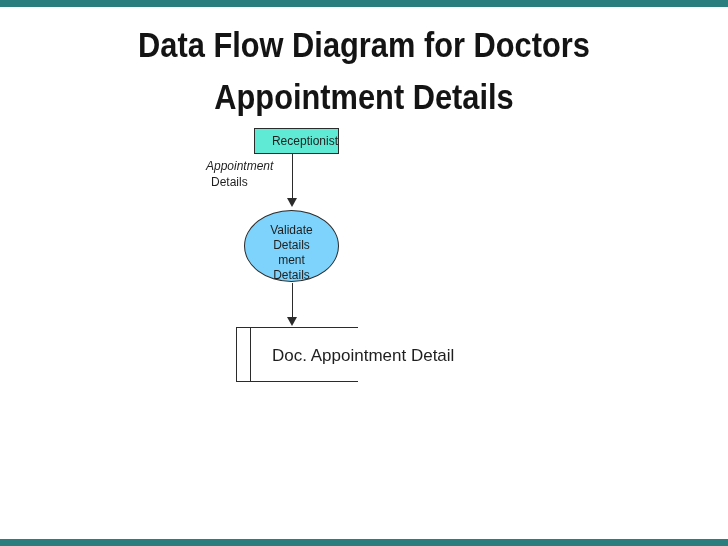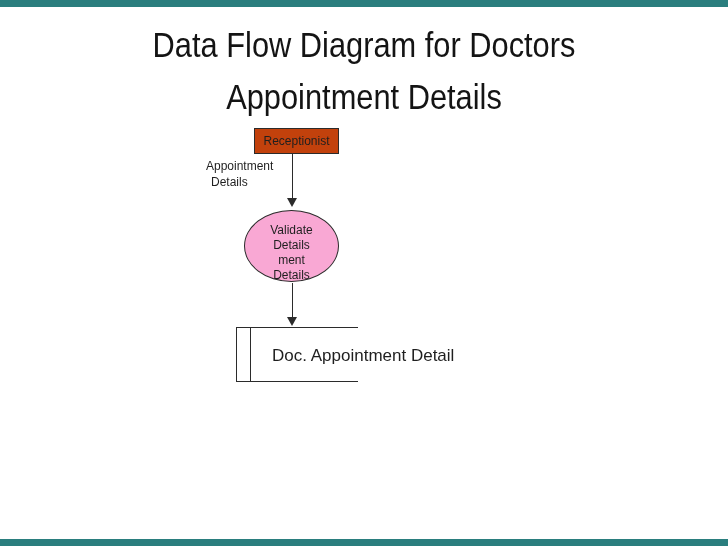--- a/index.html
+++ b/index.html
@@ -25,53 +25,53 @@
   }
   .accent-bar.top { top: 0; }
   .accent-bar.bottom { bottom: 0; }
 
   .title {
     position: absolute;
     top: 19px;
     left: 0;
     width: 728px;
     text-align: center;
-    font-weight: 400;
+    font-weight: 700;
     font-size: 35px;
     line-height: 52px;
     color: #141414;
   }
   .title .tline {
     transform: scaleX(0.88);
     transform-origin: 50% 50%;
     white-space: nowrap;
   }
 
   .entity-box {
     position: absolute;
     left: 254px;
     top: 128px;
     width: 85px;
     height: 26px;
     border: 1px solid #2b2b2b;
     box-sizing: border-box;
     display: flex;
     align-items: center;
-    justify-content: center;
+    justify-content: flex-end;
     font-size: 12px;
-    background: #c2410c;
+    background: #5eead4;
   }
 
   .flow-label-line {
     position: absolute;
     font-size: 12px;
     white-space: nowrap;
     color: #1f1f1f;
   }
-  .flow-label-line.l1 { left: 206px; top: 159px; }
+  .flow-label-line.l1 { left: 206px; top: 159px; font-style: italic; }
   .flow-label-line.l2 { left: 211px; top: 175px; }
 
   .vline {
     position: absolute;
     width: 1px;
     background: #2b2b2b;
   }
   .arrow-line-1 { left: 292px; top: 154px; height: 45px; }
   .arrow-line-2 { left: 292px; top: 283px; height: 35px; }
 
@@ -88,21 +88,21 @@
 
   .process-ellipse {
     position: absolute;
     left: 244px;
     top: 210px;
     width: 95px;
     height: 72px;
     border: 1px solid #2b2b2b;
     border-radius: 50%;
     box-sizing: border-box;
-    background: #f9a8d4;
+    background: #7dd3fc;
     text-align: center;
     font-size: 12px;
     line-height: 15px;
     padding-top: 12px;
   }
 
   .ds-line {
     position: absolute;
     background: #2b2b2b;
   }

